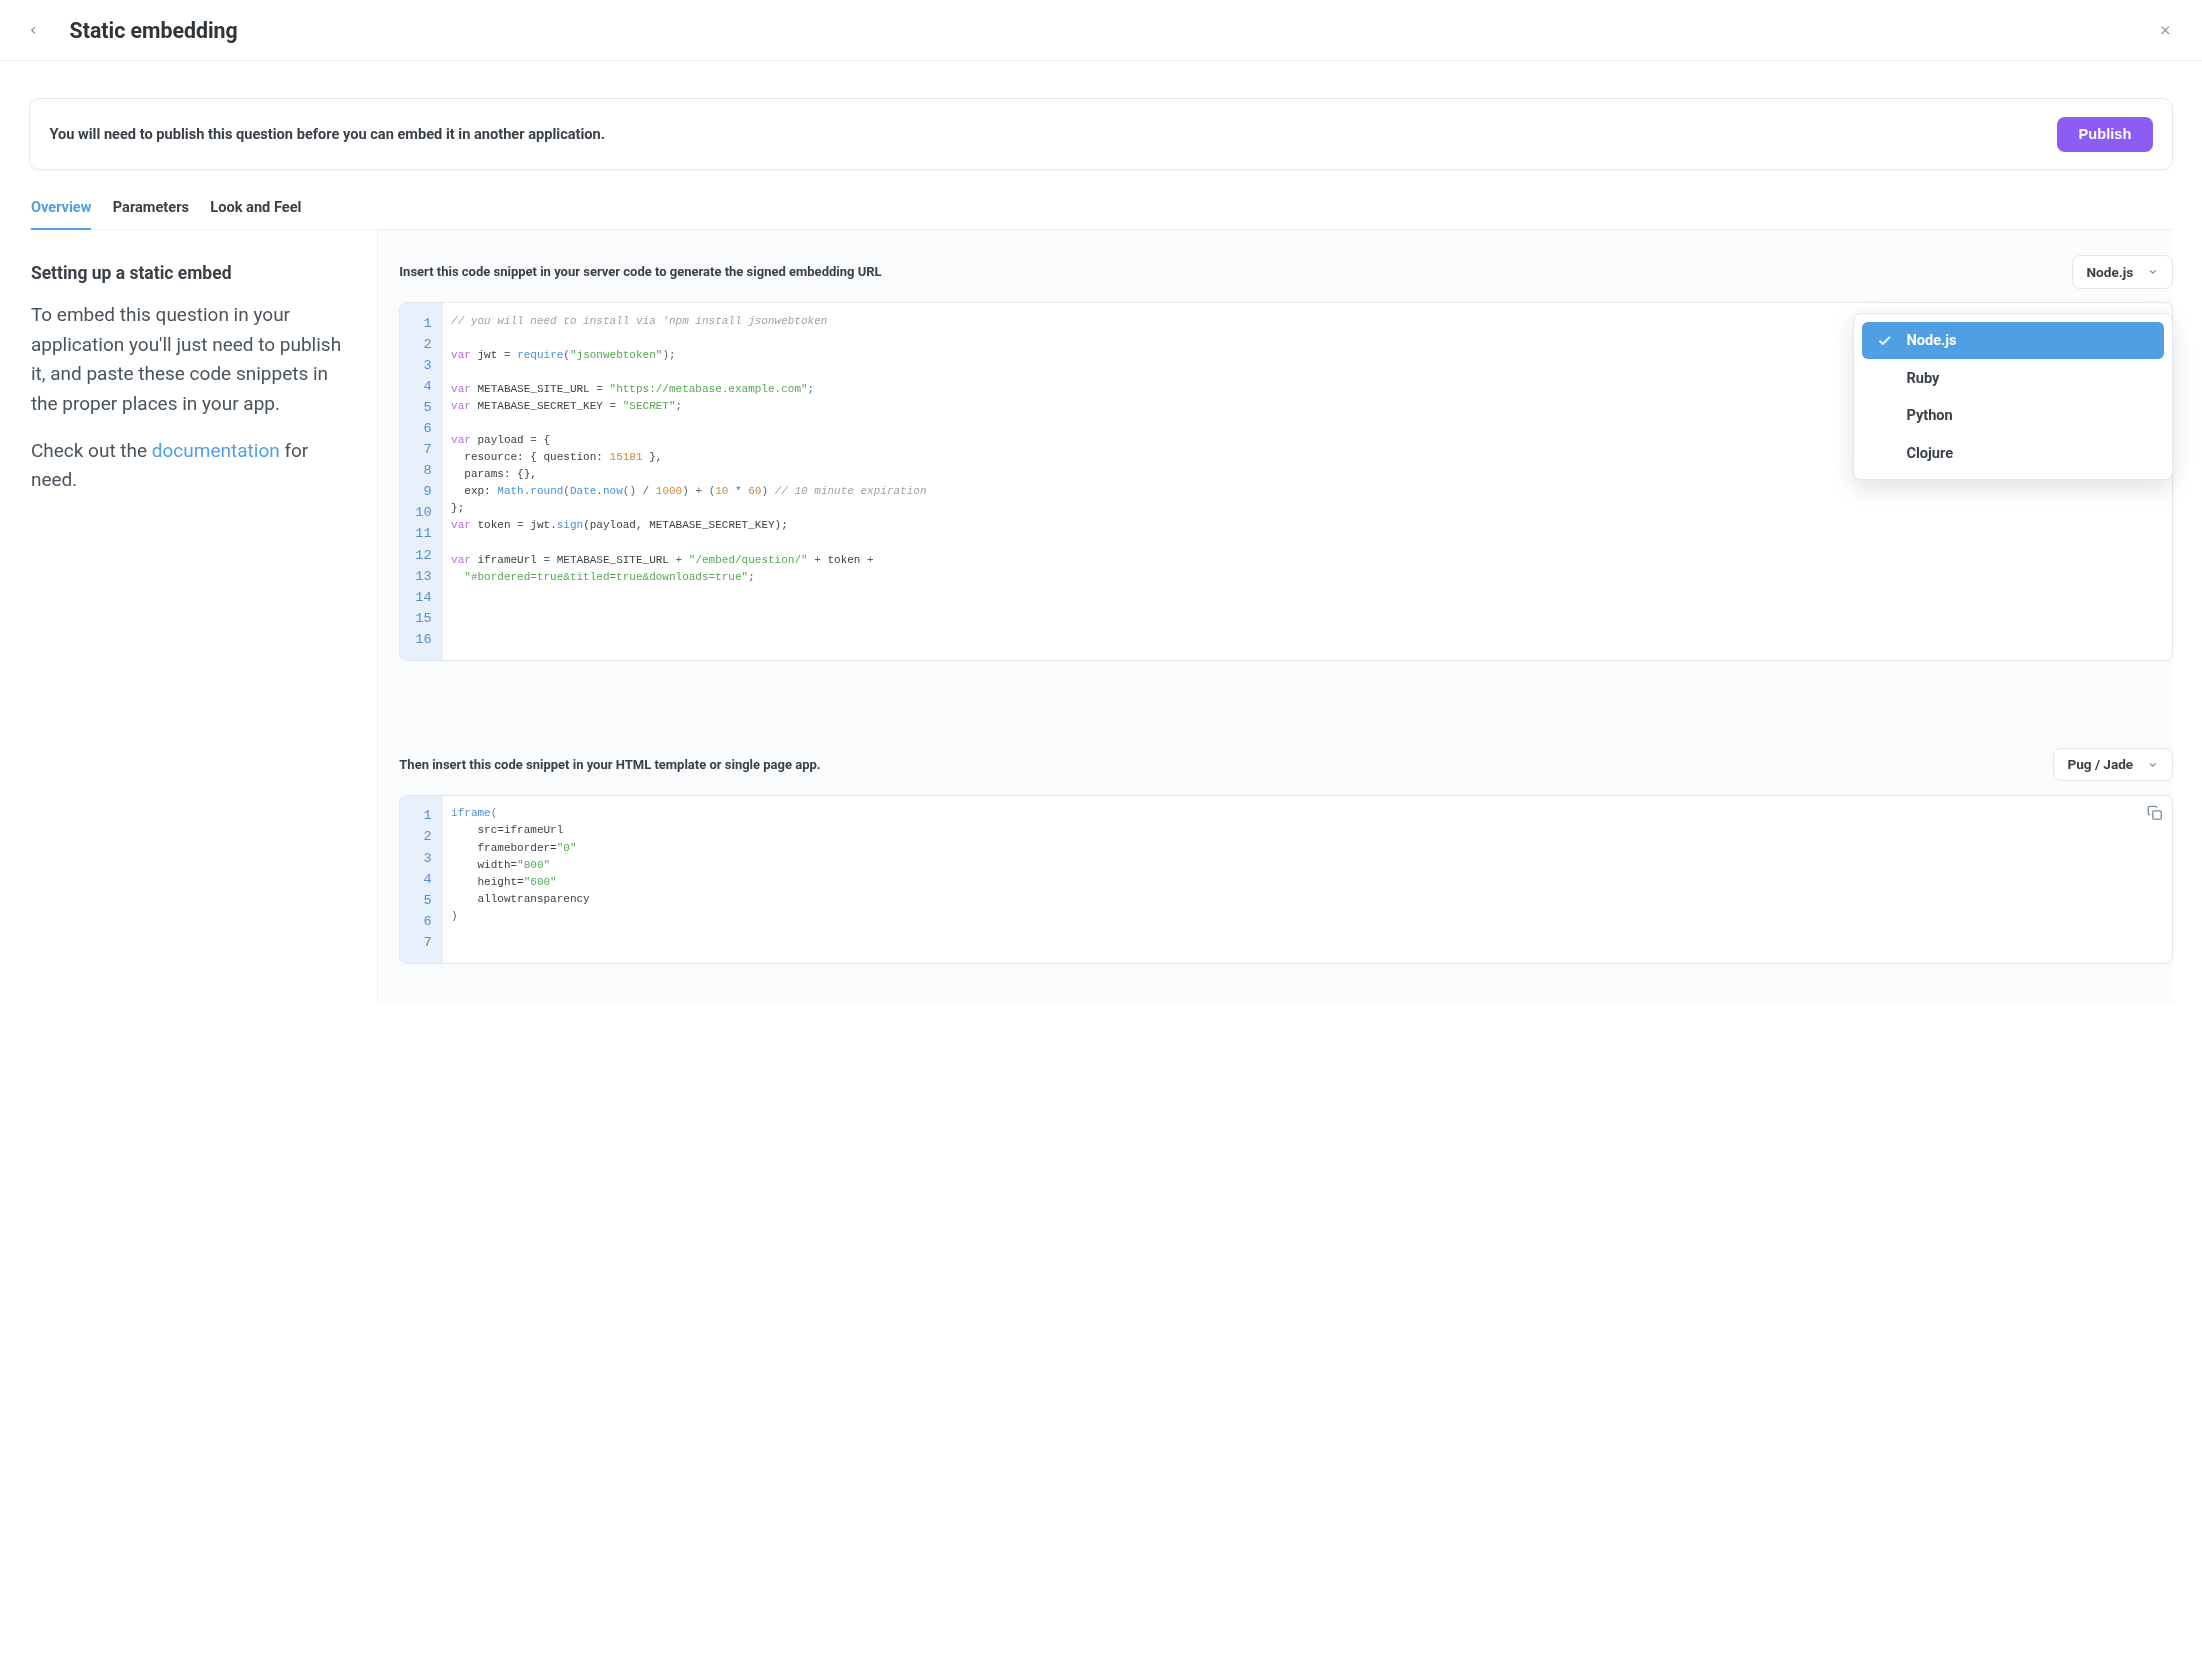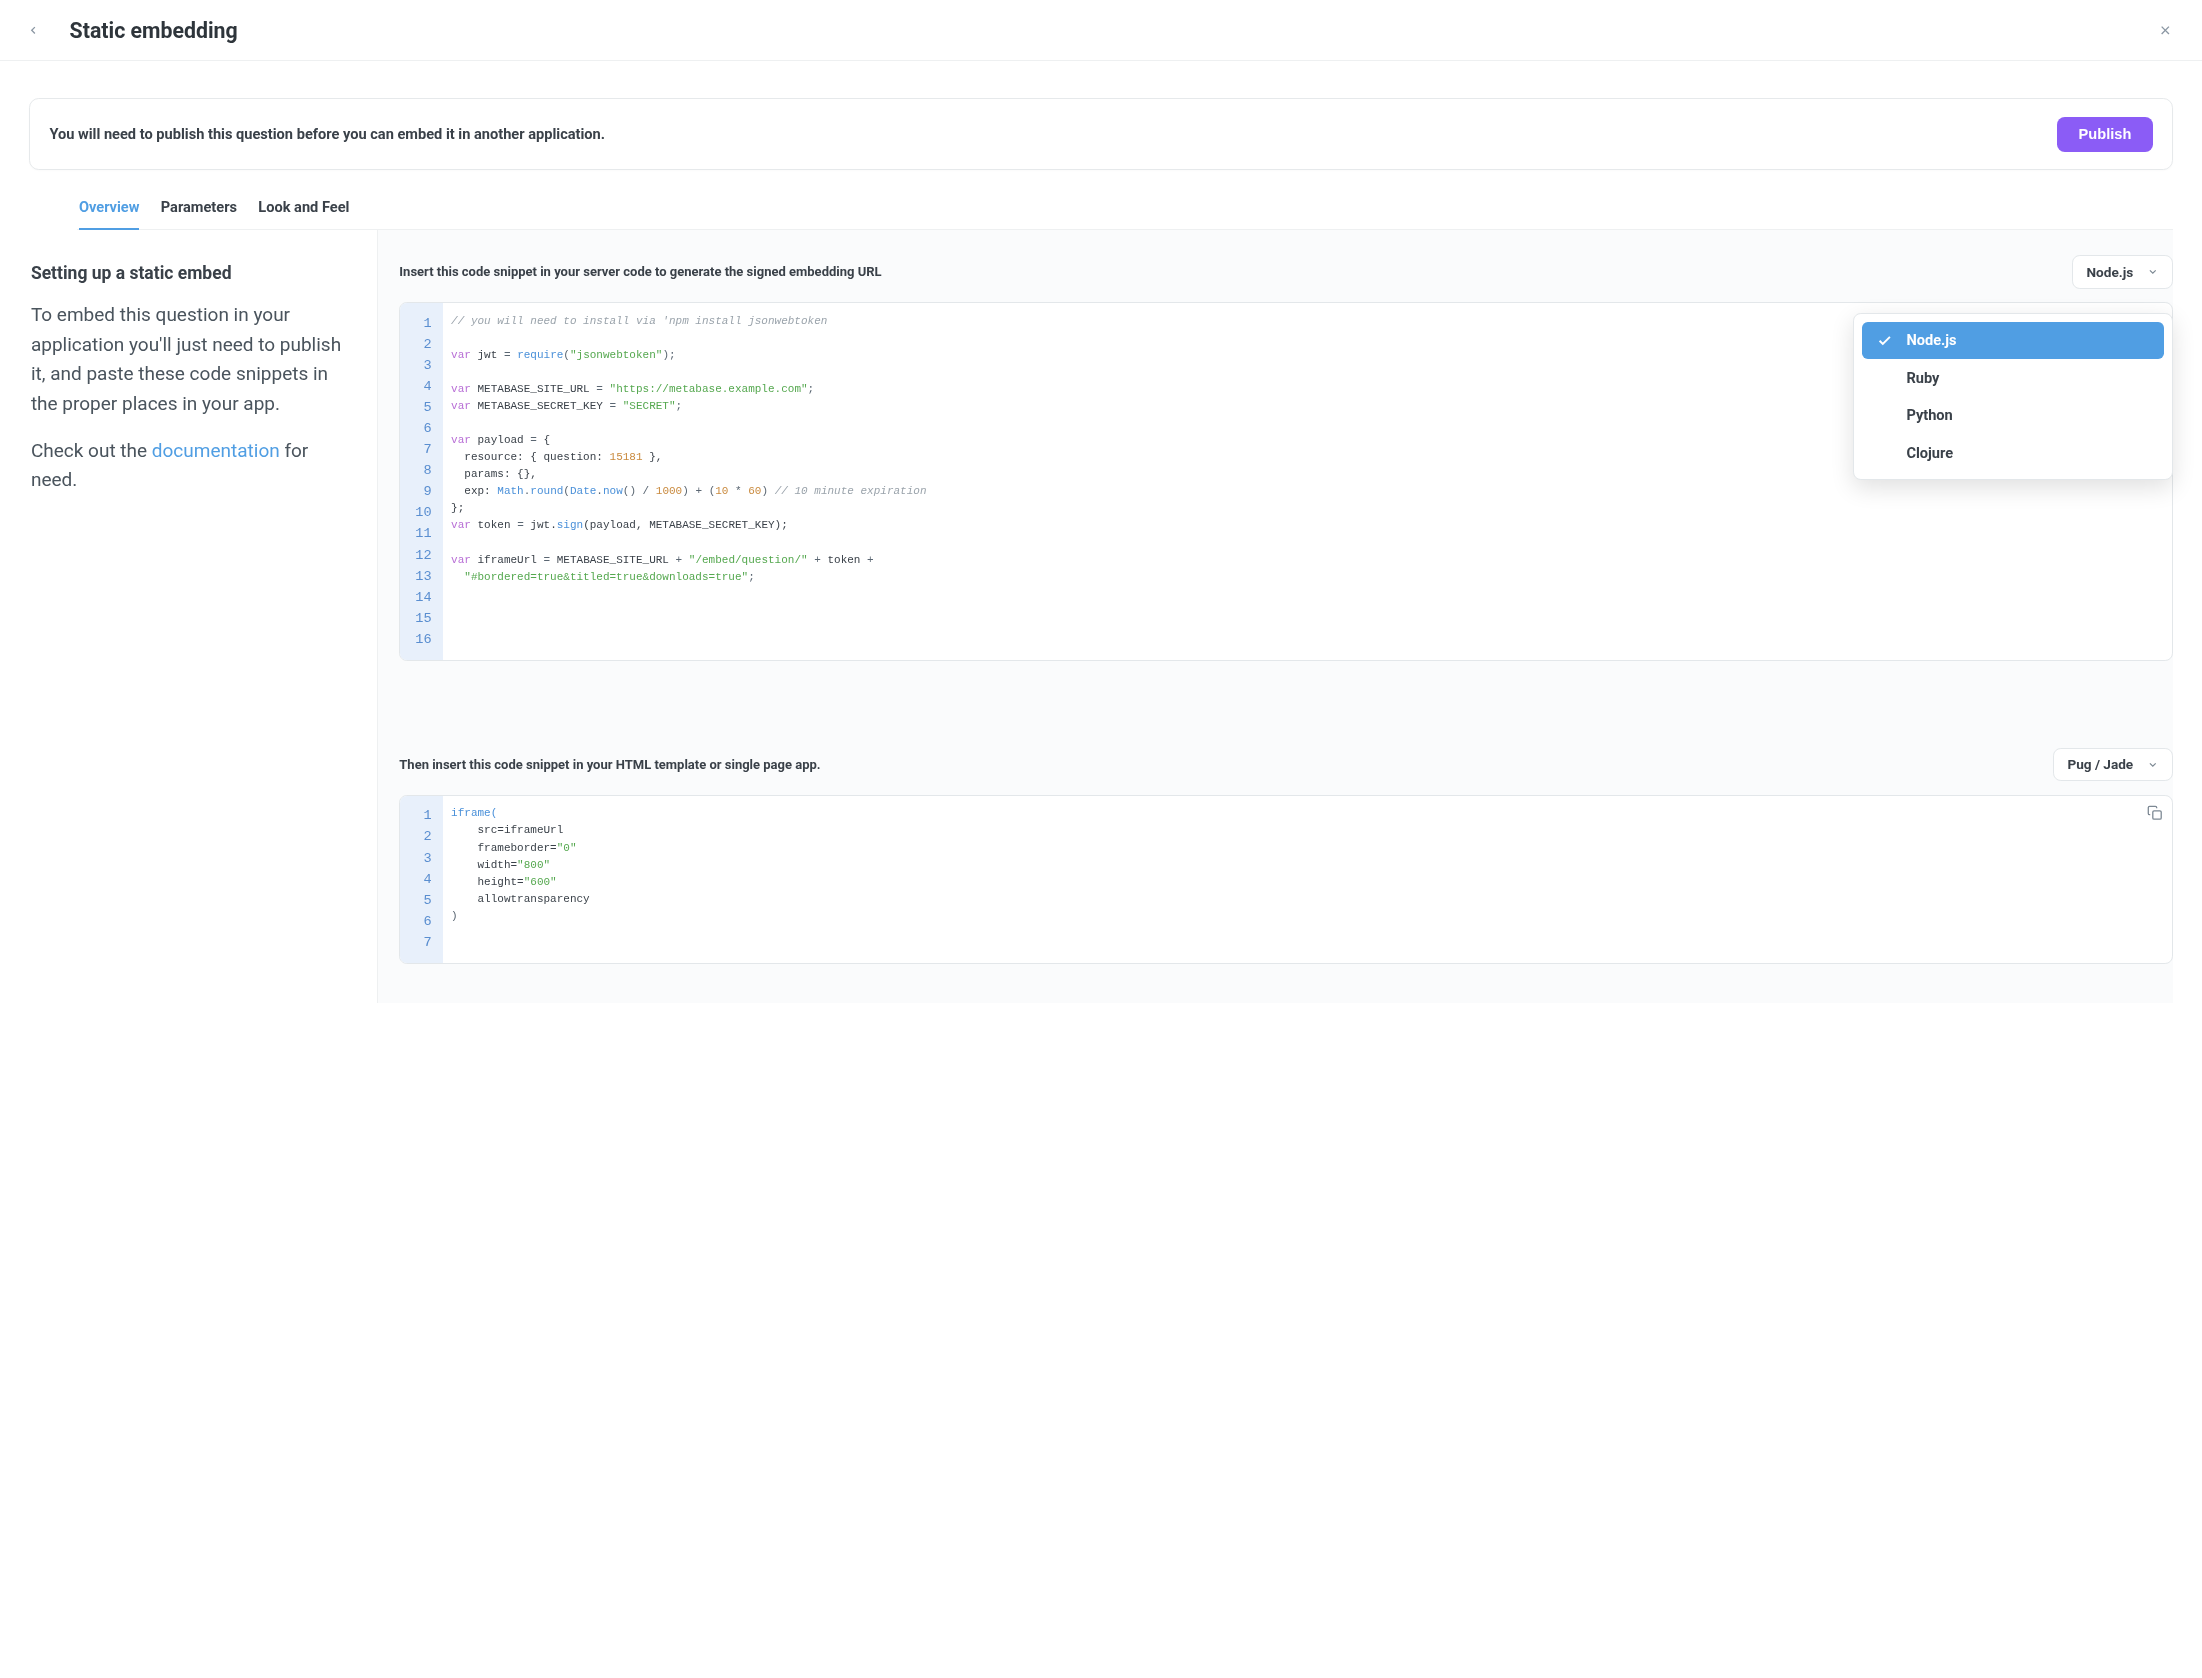--- a/index.html
+++ b/index.html
@@ -61,21 +61,20 @@
     font-weight: 700;
     font-size: 14.6px;
     cursor: pointer;
   }
   .tabs {
     display: flex;
     gap: 21.3px;
     margin-top: 27px;
     border-bottom: 1px solid #eef0f1;
     padding-left: 1.9px;
-    margin-left: 48px;
   }
   .tab {
     padding-bottom: 11.6px;
     font-weight: 700;
     font-size: 14.6px;
     color: #3a4149;
     cursor: pointer;
     border-bottom: 2.9px solid transparent;
     position: relative;
     top: 1px;

